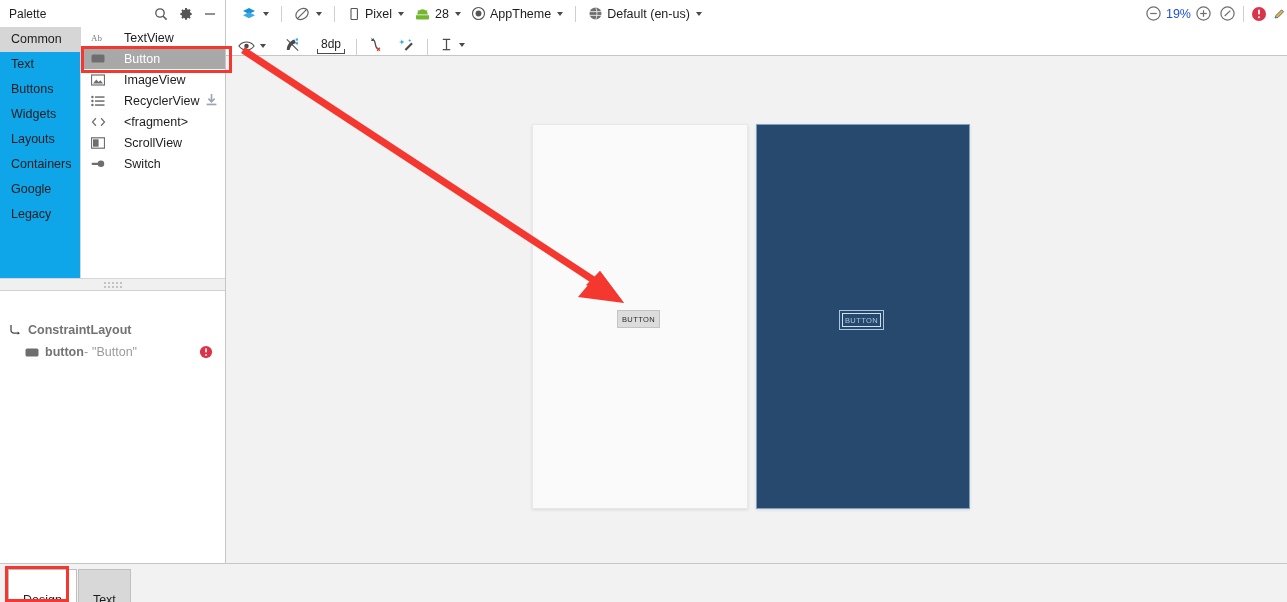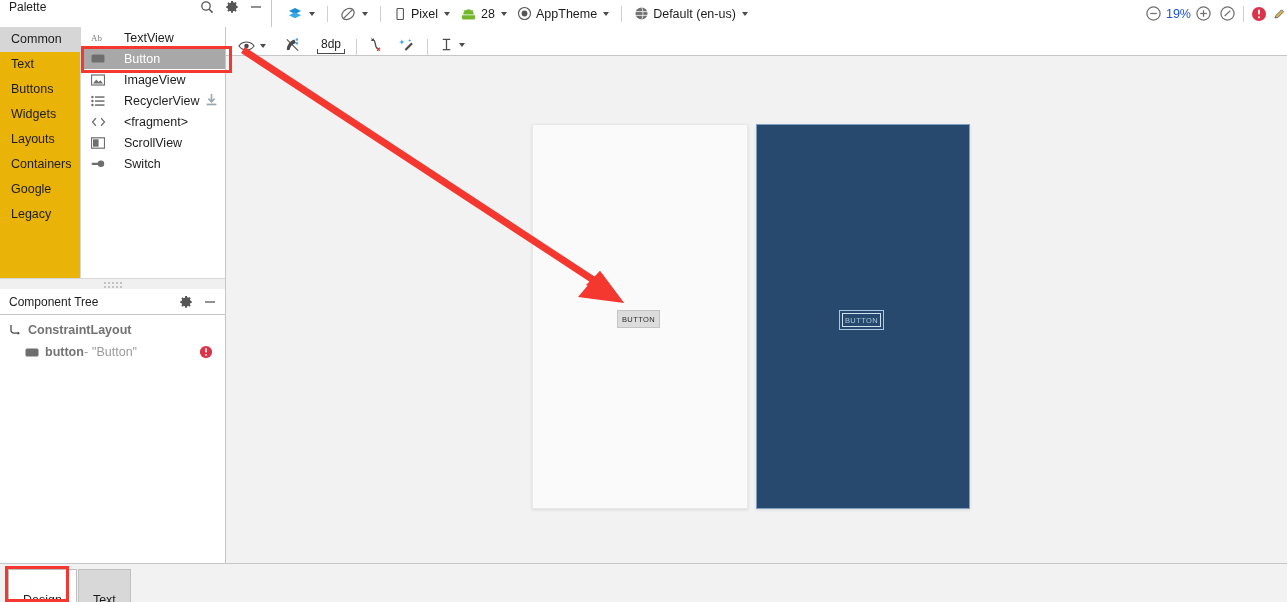--- a/index.html
+++ b/index.html
@@ -18,21 +18,21 @@
   .app { position: relative; width: 1287px; height: 602px; }
 
   
   .topbar {
     position: absolute; left: 0; top: 0; width: 1287px; height: 27px;
     background: #ffffff;
     border-bottom: 1px solid #c6c6c6;
     display: flex; align-items: center;
   }
   .palette-title {
-    width: 272px; height: 27px; display: flex; align-items: flex-start;
+    width: 226px; height: 27px; display: flex; align-items: center;
     border-right: 1px solid #c6c6c6;
     box-sizing: border-box;
   }
   .palette-title .lbl { padding-left: 9px; font-size: 12px; color: #1d1d1d; flex: 1; }
   .ttl-icons { display: flex; align-items: center; gap: 11px; padding-right: 9px; }
   .ic { display: inline-flex; align-items: center; justify-content: center; }
 
   .toolbar-right {
     flex: 1; height: 27px; display: flex; align-items: center;
     padding-left: 10px; box-sizing: border-box;
@@ -62,21 +62,21 @@
     border-right: 1px solid #c6c6c6; box-sizing: border-box;
     background: #ffffff;
   }
   .palette-body {
     position: absolute; left: 0; top: 0; width: 225px; height: 251px;
     display: flex;
   }
   .cat-list {
     width: 81px; height: 251px; box-sizing: border-box;
     border-right: 1px solid #d6d6d6;
-    background: #eab308; padding-top: 0px;
+    background: #0ea5e9; padding-top: 0px;
   }
   .cat-item {
     height: 25px; line-height: 25px; padding-left: 11px;
     font-size: 12.5px; color: #1d1d1d; cursor: default;
     box-sizing: border-box;
   }
   .cat-item.sel { background: #d6d6d6; }
 
   .comp-list {
     flex: 1; height: 251px; background: #ffffff; position: relative;
@@ -480,36 +480,20 @@
             <i></i>
             <i></i>
           </span>
         <span class="grip-col">
             <i></i>
             <i></i>
           </span>
       </span>
     </div>
 
-    <div class="ctree-title">
-      <span class="lbl">Component Tree</span>
-      <span class="ttl-icons">
-        <span class="ic">
-          <svg width="14" height="14" viewBox="0 0 16 16">
-              <path d="M8 5.3a2.7 2.7 0 100 5.4 2.7 2.7 0 000-5.4zm0 1.5a1.2 1.2 0 110 2.4 1.2 1.2 0 010-2.4z" fill="#555"></path>
-              <path d="M7 1h2l.3 1.6 1.2.5 1.4-.9 1.4 1.4-.9 1.4.5 1.2L14.5 7v2l-1.6.3-.5 1.2.9 1.4-1.4 1.4-1.4-.9-1.2.5L9 14.5H7l-.3-1.6-1.2-.5-1.4.9-1.4-1.4.9-1.4-.5-1.2L1.5 9V7l1.6-.3.5-1.2-.9-1.4 1.4-1.4 1.4.9 1.2-.5z" fill="#555"></path>
-            </svg>
-        </span>
-        <span class="ic">
-          <svg width="12" height="12" viewBox="0 0 12 12">
-              <line x1="1" y1="6" x2="11" y2="6" stroke="#555" stroke-width="1.3"></line>
-            </svg>
-        </span>
-      </span>
-    </div>
 
     <div class="ctree-body">
       <div class="tree-row lvl0">
         <span class="t-ic">
           <svg width="14" height="14" viewBox="0 0 14 14">
               <path d="M3 2v5.2a3 3 0 003 3h5" fill="none" stroke="#4a4a4a" stroke-width="1.3"></path>
               <path d="M9.6 8.6l2.4 1.6-2.4 1.6z" fill="#4a4a4a"></path>
             </svg>
         </span>
         <span class="tree-name">ConstraintLayout</span>

